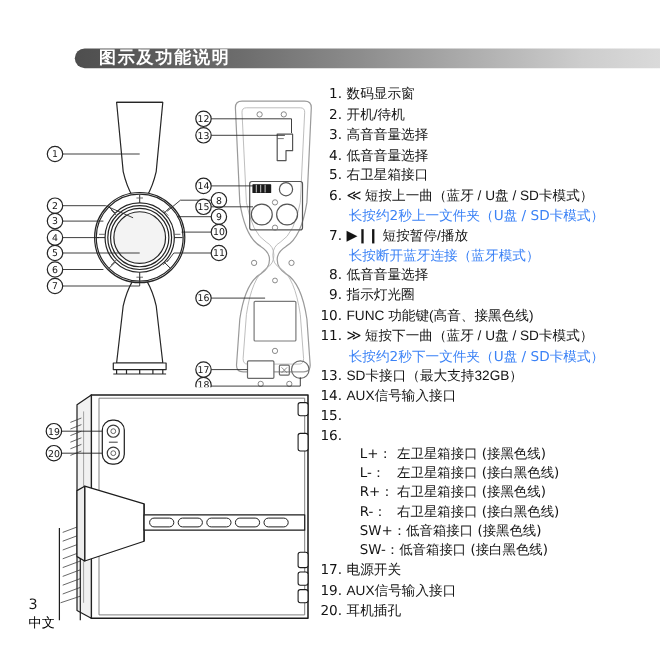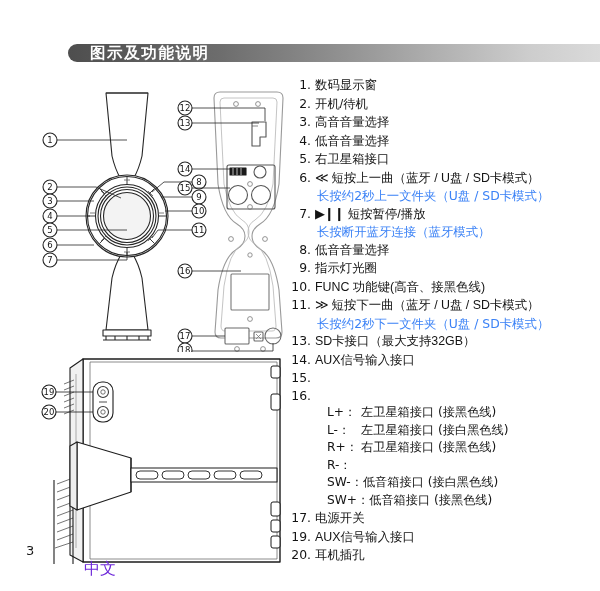--- a/index.html
+++ b/index.html
@@ -64,23 +64,22 @@
     top: 543px;
     width: 90px;
     line-height: 1.25;
   }
   #footer-page {
     font-size: 13px;
     color: #1a1a1a;
     font-family: "DejaVu Sans", "Liberation Sans", sans-serif;
   }
   #footer-lang {
-    font-size: 16px;
-    color: #6d28d9;
-    text-align: right;
+    font-size: 12px;
+    color: #000000;
   }
 
   
   #legend-list {
     position: absolute;
     left: 291px;
     top: 76px;
     width: 300px;
   }
   .legend-row {
@@ -456,29 +455,30 @@
     <div class="sub-row">
       <span class="sub-key">L-：</span>
       <span class="sub-val">左卫星箱接口 (接白黑色线)</span>
     </div>
     <div class="sub-row">
       <span class="sub-key">R+：</span>
       <span class="sub-val">右卫星箱接口 (接黑色线)</span>
     </div>
     <div class="sub-row">
       <span class="sub-key">R-：</span>
+      <span class="sub-val">右卫星箱接口 (接白黑色线)</span>
+    </div>
+    <div class="sub-row">
+      <span class="sub-key">SW+：</span>
+      <span class="sub-val">低音箱接口 (接黑色线)</span>
     </div>
     <div class="sub-row">
       <span class="sub-key">SW-：</span>
       <span class="sub-val">低音箱接口 (接白黑色线)</span>
     </div>
-    <div class="sub-row">
-      <span class="sub-key">SW+：</span>
-      <span class="sub-val">低音箱接口 (接黑色线)</span>
-    </div>
     <div class="legend-row">
       <span class="legend-num">17.</span>
       <span class="legend-text">电源开关</span>
     </div>
     <div class="legend-row">
       <span class="legend-num">19.</span>
       <span class="legend-text">AUX信号输入接口</span>
     </div>
     <div class="legend-row">
       <span class="legend-num">20.</span>

